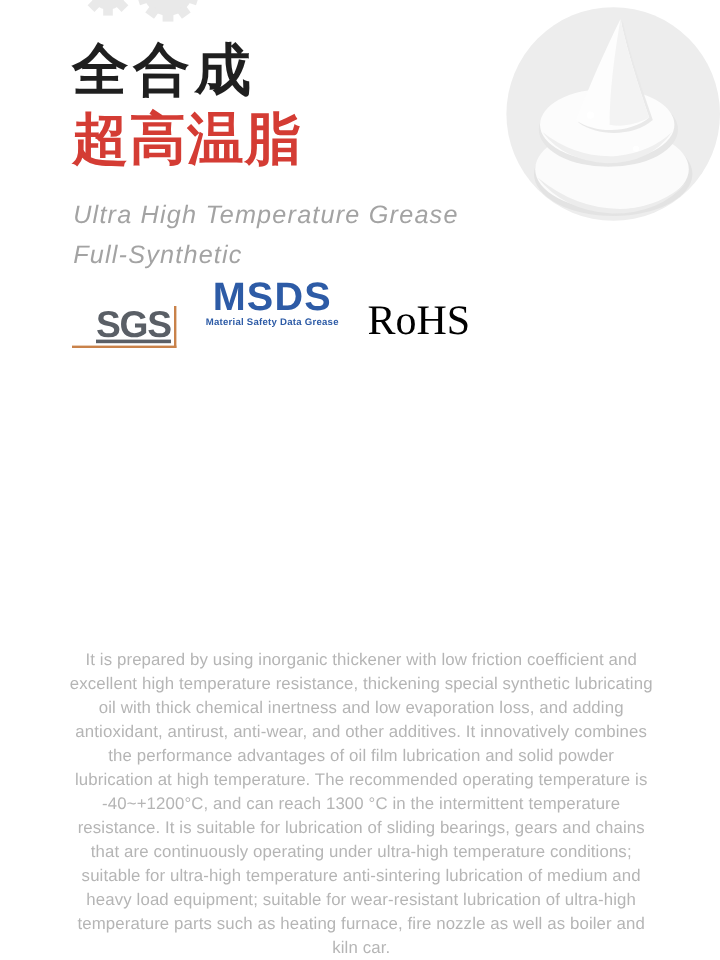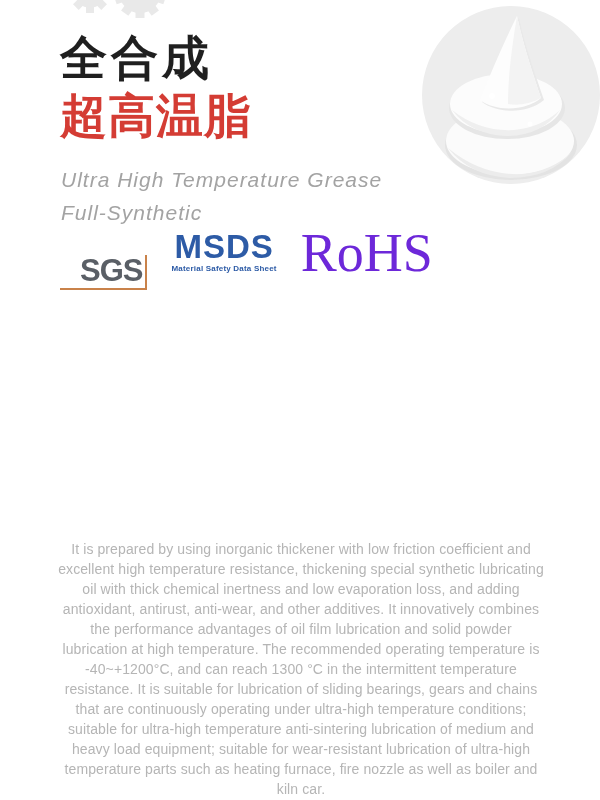--- a/index.html
+++ b/index.html
@@ -35,28 +35,28 @@
   .cert-row {
     position:absolute; left:60px; top:242px; height:50px;
     display:flex; align-items:flex-end; gap:24px;
   }
   .sgs-box {
     border-bottom:2px solid #c9824a; border-right:2px solid #c9824a;
     padding:0 3px 1px 20px; margin-bottom:2px;
   }
   .sgs-text {
     display:inline-block; font-size:31px; line-height:32px; font-weight:700;
-    color:#5a5f66; letter-spacing:-1px;
+    color:#5a5f66; letter-spacing:-1px;text-decoration:underline;
   }
   .msds-box { display:flex; flex-direction:column; align-items:center; margin-bottom:19px; }
   .msds-main { font-size:33px; line-height:31px; font-weight:800; color:#2d5ba6; letter-spacing:1px; }
   .msds-sub { font-size:8px; font-weight:700; color:#2d5ba6; letter-spacing:0.2px; margin-top:2px; white-space:nowrap; }
   .rohs-text {
-    font-family:"Liberation Serif", serif; font-size:54px; line-height:38px;
-    font-weight:400; color:#6d28d9; margin-bottom:20px;
+    font-family:"Liberation Serif", serif; font-size:35px; line-height:38px;
+    font-weight:400; color:#000000; margin-bottom:6px;
   }
 
   .desc-zh {
     position:absolute; left:58px; top:296px; width:488px;
     font-size:20px; line-height:27px; font-weight:500;
     color:#3e3e3e; text-align:justify;
   }
   .desc-en {
     position:absolute; left:58px; top:539px; width:486px;
     font-size:14px; line-height:20px; font-weight:400;
@@ -121,21 +121,21 @@
       <circle cx="108" cy="118" r="2.5" fill="#ffffff"></circle>
     </svg>
   </div>
 
   <div class="cert-row">
     <div class="sgs-box">
       <span class="sgs-text">SGS</span>
     </div>
     <div class="msds-box">
       <div class="msds-main">MSDS</div>
-      <div class="msds-sub">Material Safety Data Sheet</div>
+      <div class="msds-sub">Material Safety Data Grease</div>
     </div>
     <div class="rohs-text">RoHS</div>
   </div>
 
 
   <p class="desc-en">It is prepared by using inorganic thickener with low friction coefficient and excellent high temperature resistance, thickening special synthetic lubricating oil with thick chemical inertness and low evaporation loss, and adding antioxidant, antirust, anti-wear, and other additives. It innovatively combines the performance advantages of oil film lubrication and solid powder lubrication at high temperature. The recommended operating temperature is -40~+1200°C, and can reach 1300 °C in the intermittent temperature resistance. It is suitable for lubrication of sliding bearings, gears and chains that are continuously operating under ultra-high temperature conditions; suitable for ultra-high temperature anti-sintering lubrication of medium and heavy load equipment; suitable for wear-resistant lubrication of ultra-high temperature parts such as heating furnace, fire nozzle as well as boiler and kiln car.</p>
 
 </div>
 
 </body></html>

